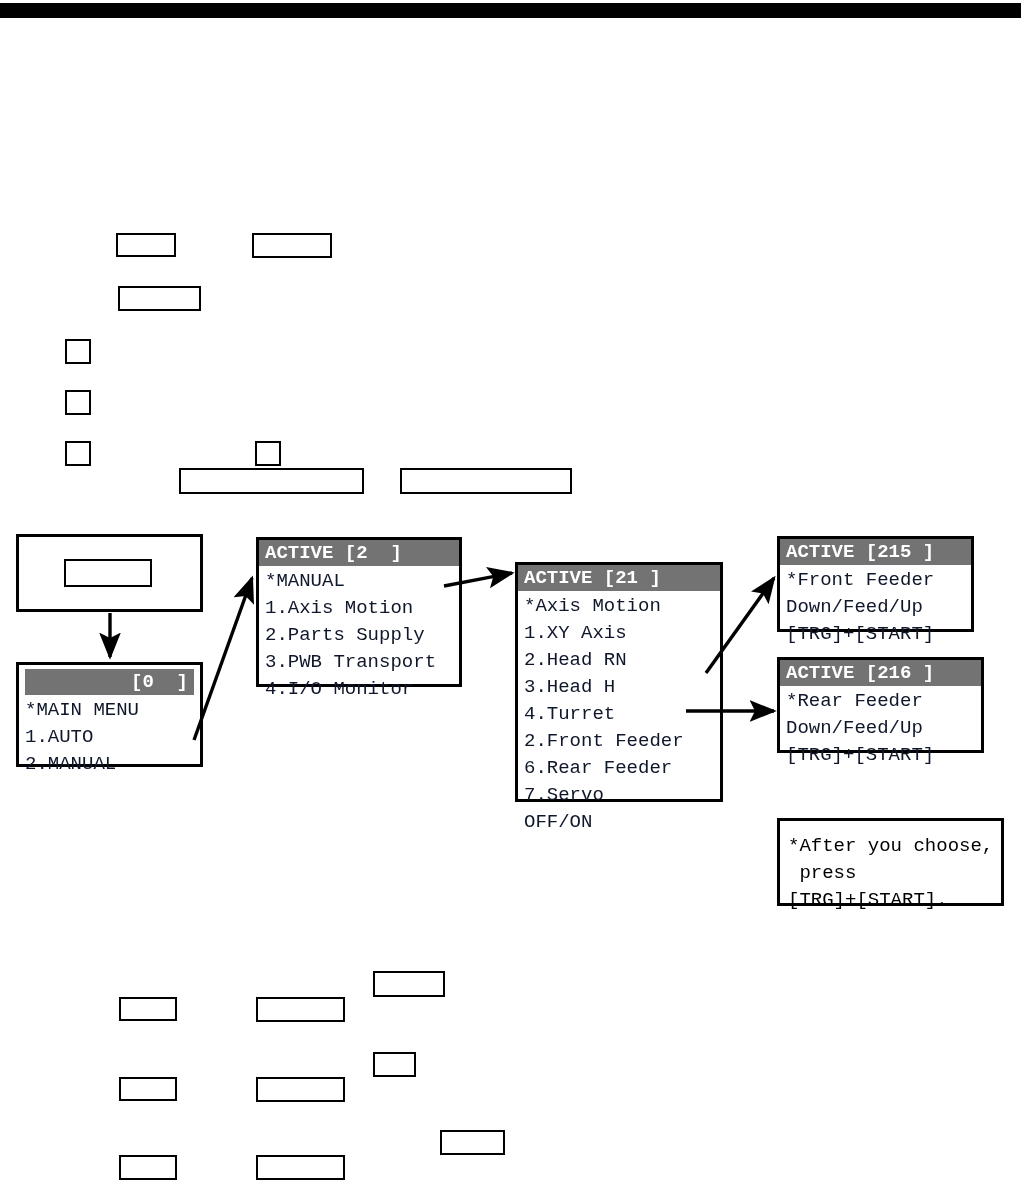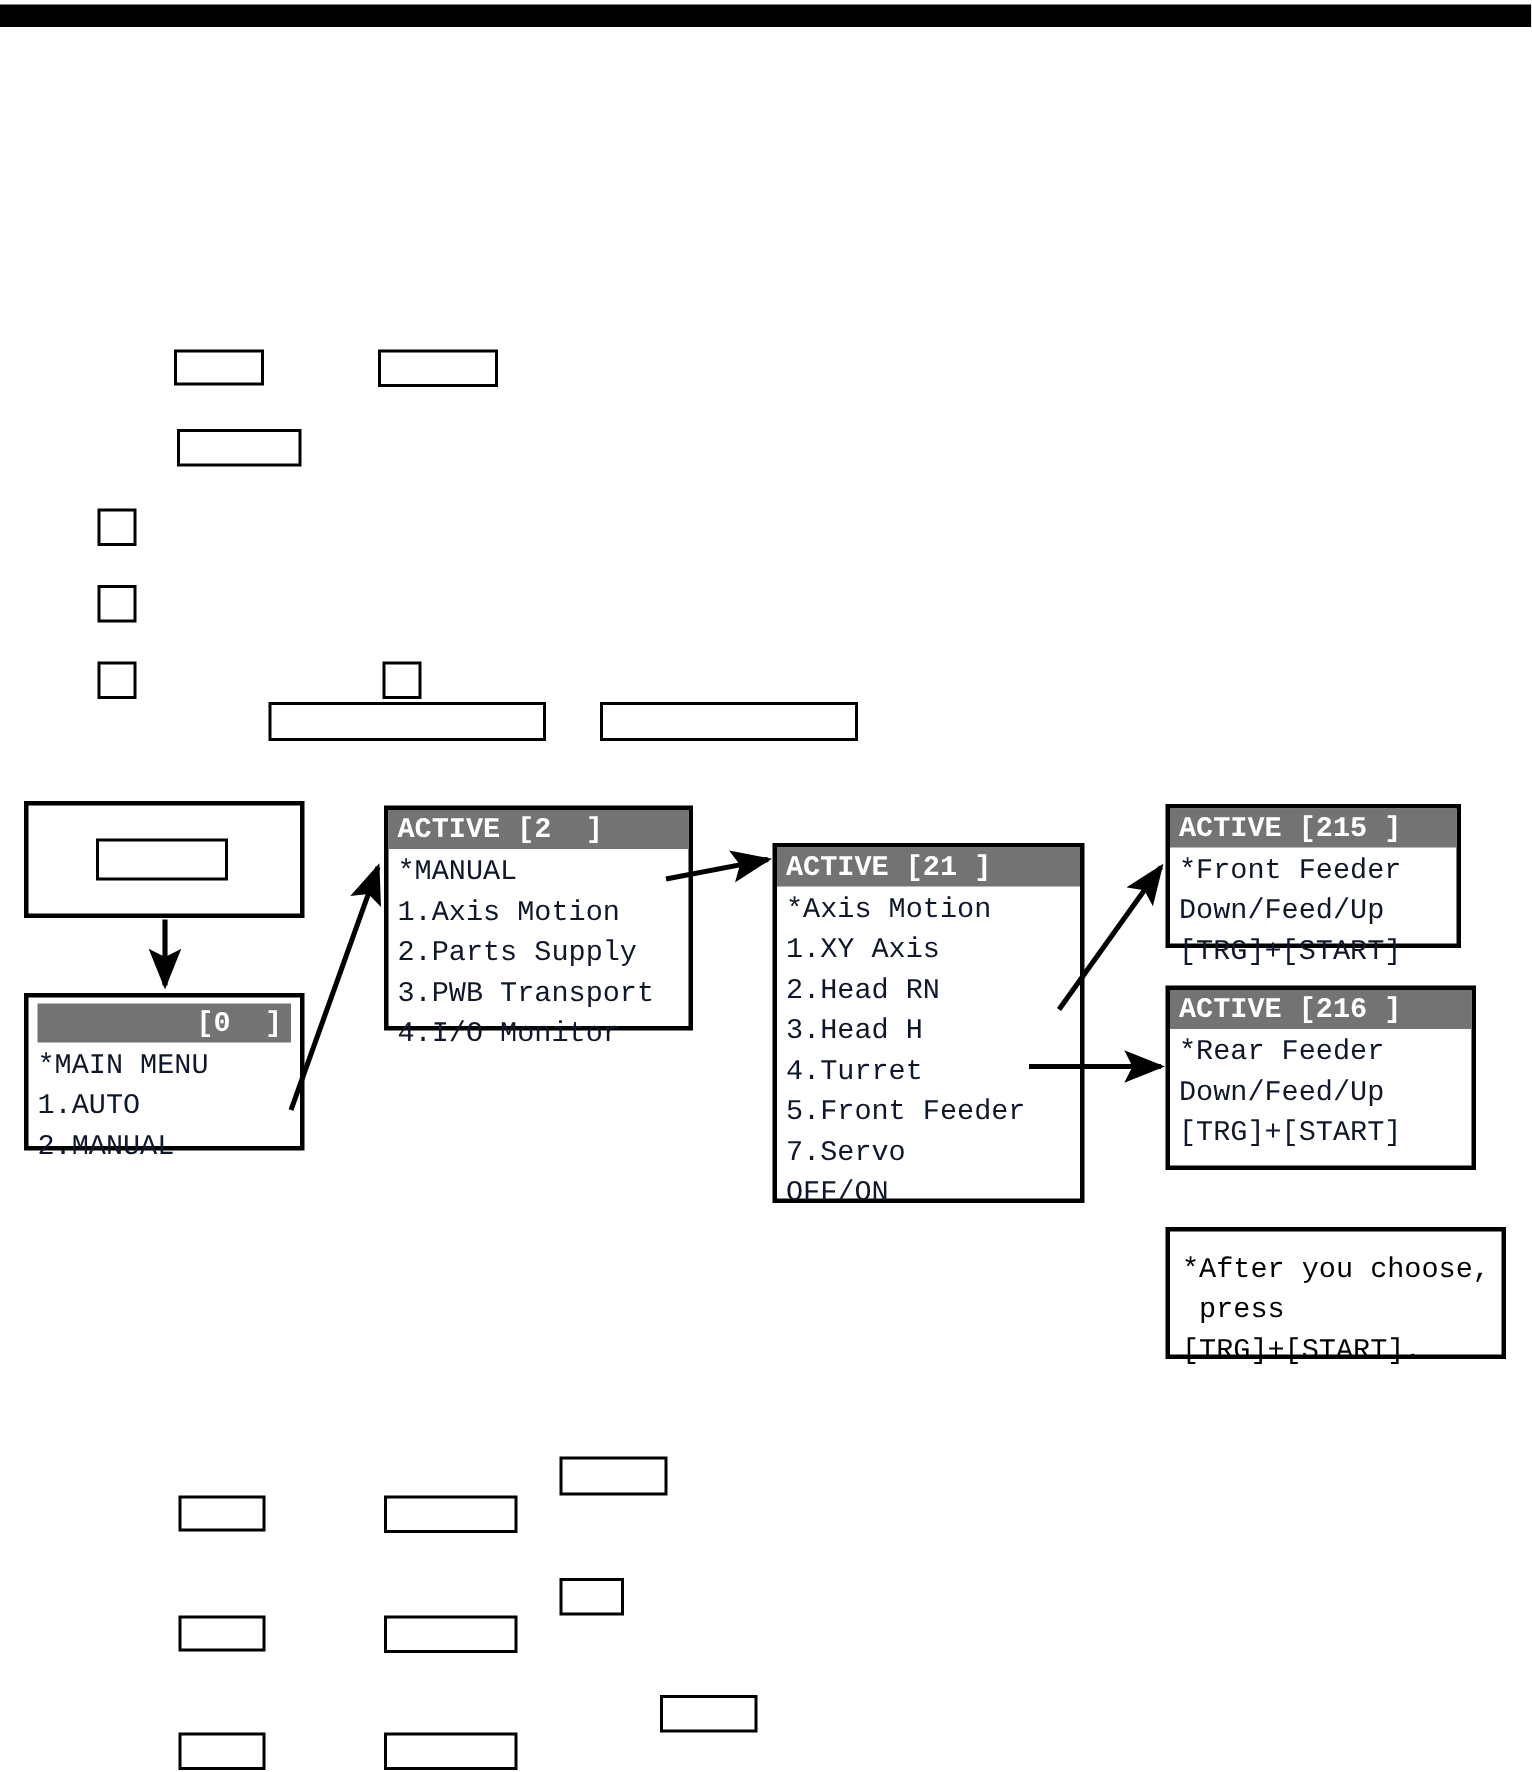--- a/index.html
+++ b/index.html
@@ -149,36 +149,37 @@
   </div>
 
   <div class="lcd" id="panel-axis-motion" style="left:515px; top:537px; width:208px; height:240px;margin-top:25px;">
     <div class="lcd-title">ACTIVE [21 ]</div>
     <div class="lcd-body">
       <div class="lcd-line">*Axis Motion</div>
       <div class="lcd-line">1.XY Axis</div>
       <div class="lcd-line">2.Head RN</div>
       <div class="lcd-line">3.Head H</div>
       <div class="lcd-line">4.Turret</div>
-      <div class="lcd-line">5.Front Feeder</div>
+      <div class="lcd-line">2.Front Feeder</div>
+      <div class="lcd-line">6.Rear Feeder</div>
       <div class="lcd-line">7.Servo</div>
       <div class="lcd-line">OFF/ON</div>
     </div>
   </div>
 
   <div class="lcd" id="panel-front-feeder" style="left:777px; top:536px; width:197px; height:96px;">
     <div class="lcd-title">ACTIVE [215 ]</div>
     <div class="lcd-body">
       <div class="lcd-line">*Front Feeder</div>
       <div class="lcd-line">Down/Feed/Up</div>
       <div class="lcd-line">[TRG]+[START]</div>
     </div>
   </div>
 
-  <div class="lcd" id="panel-rear-feeder" style="left:777px; top:657px; width:207px; height:123px;">
+  <div class="lcd" id="panel-rear-feeder" style="left:777px; top:657px; width:207px; height:96px;">
     <div class="lcd-title">ACTIVE [216 ]</div>
     <div class="lcd-body">
       <div class="lcd-line">*Rear Feeder</div>
       <div class="lcd-line">Down/Feed/Up</div>
       <div class="lcd-line">[TRG]+[START]</div>
     </div>
   </div>
 
   <div class="note-box" id="note-box" style="left:777px; top:818px; width:227px; height:88px;">
     <div class="note-line">*After you choose,</div>

